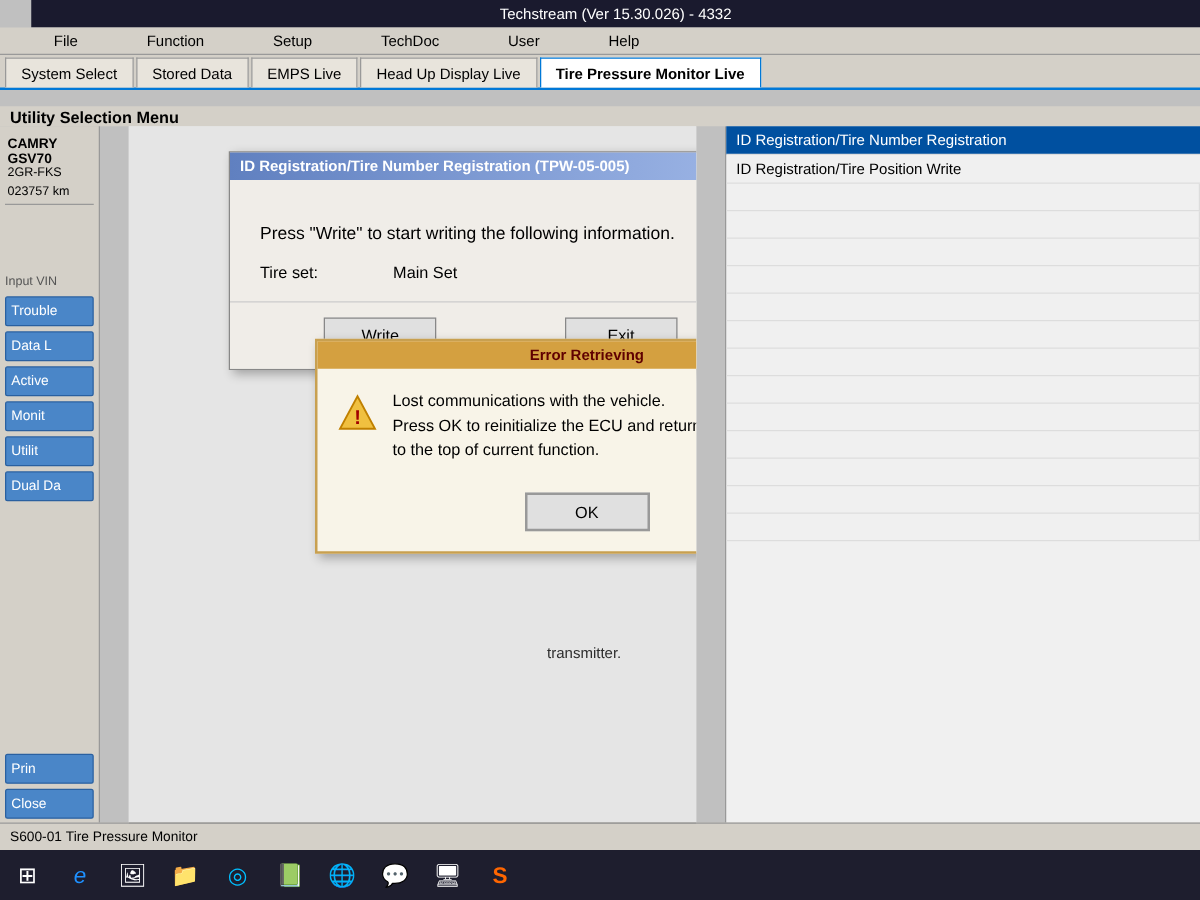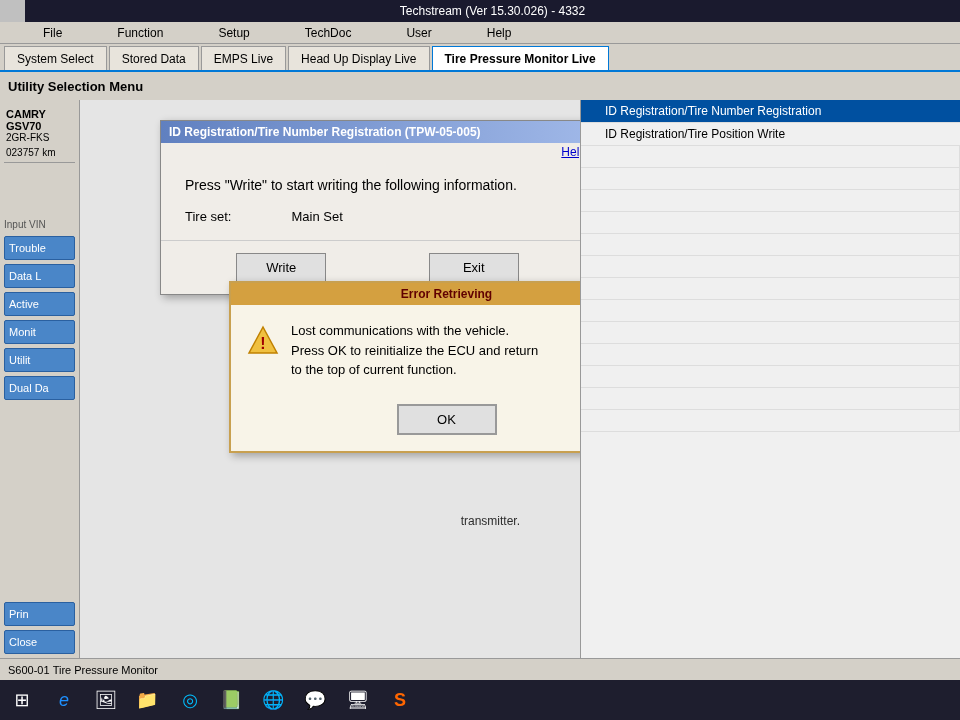--- a/index.html
+++ b/index.html
@@ -106,21 +106,21 @@
       overflow: hidden;
     }
 
     
     #right-panel {
       width: 380px;
       background: #f0f0f0;
       border-left: 1px solid #999;
     }
     .right-panel-item {
-      padding: 4px 24px;
+      padding: 4px 8px;
       font-size: 12px;
       border-bottom: 1px solid #ddd;
     }
     .right-panel-item.highlighted {
       background: #0050a0;
       color: white;
     }
     .right-panel-grid {
       display: flex;
       flex-direction: column;
@@ -184,21 +184,21 @@
       align-items: center;
       gap: 60px;
       margin-top: 12px;
     }
     #tire-set-label { font-size: 13px; }
     #tire-set-value { font-size: 13px; font-weight: normal; }
 
     
     #error-dialog {
       position: absolute;
-      top: 160px;
+      top: 149px;
       left: 68px;
       width: 435px;
       background: #f8f4e8;
       border: 2px solid #c8a050;
       box-shadow: 3px 3px 8px rgba(0,0,0,0.3);
       z-index: 30;
     }
     #error-dialog-title {
       background: #d4a040;
       color: #600000;
@@ -293,38 +293,40 @@
       font-size: 18px;
       color: white;
     }
 
     
     #utility-header {
       background: #d4d0c8;
       padding: 4px 8px;
       font-size: 13px;
       font-weight: bold;
-      height: 28px;
-      display: flex;
-      align-items: center;
+      height: 16px;
+      display: flex;
+      align-items: center;
+      margin-top: 13px;
     }
 
     
     #transmitter-text {
       position: absolute;
       bottom: 130px;
       right: 60px;
       font-size: 12px;
       color: #333;
     }
 
     #content-wrapper {
       display: flex;
       flex: 1;
       height: calc(720px - 22px - 22px - 28px - 28px - 22px - 40px);
+      gap: 23px;
     }
   </style>
 </head>
 <body>
 
 <div id="title-bar">
   <span>Techstream (Ver 15.30.026) - 4332</span>
 </div>
 
 <div id="menu-bar">

